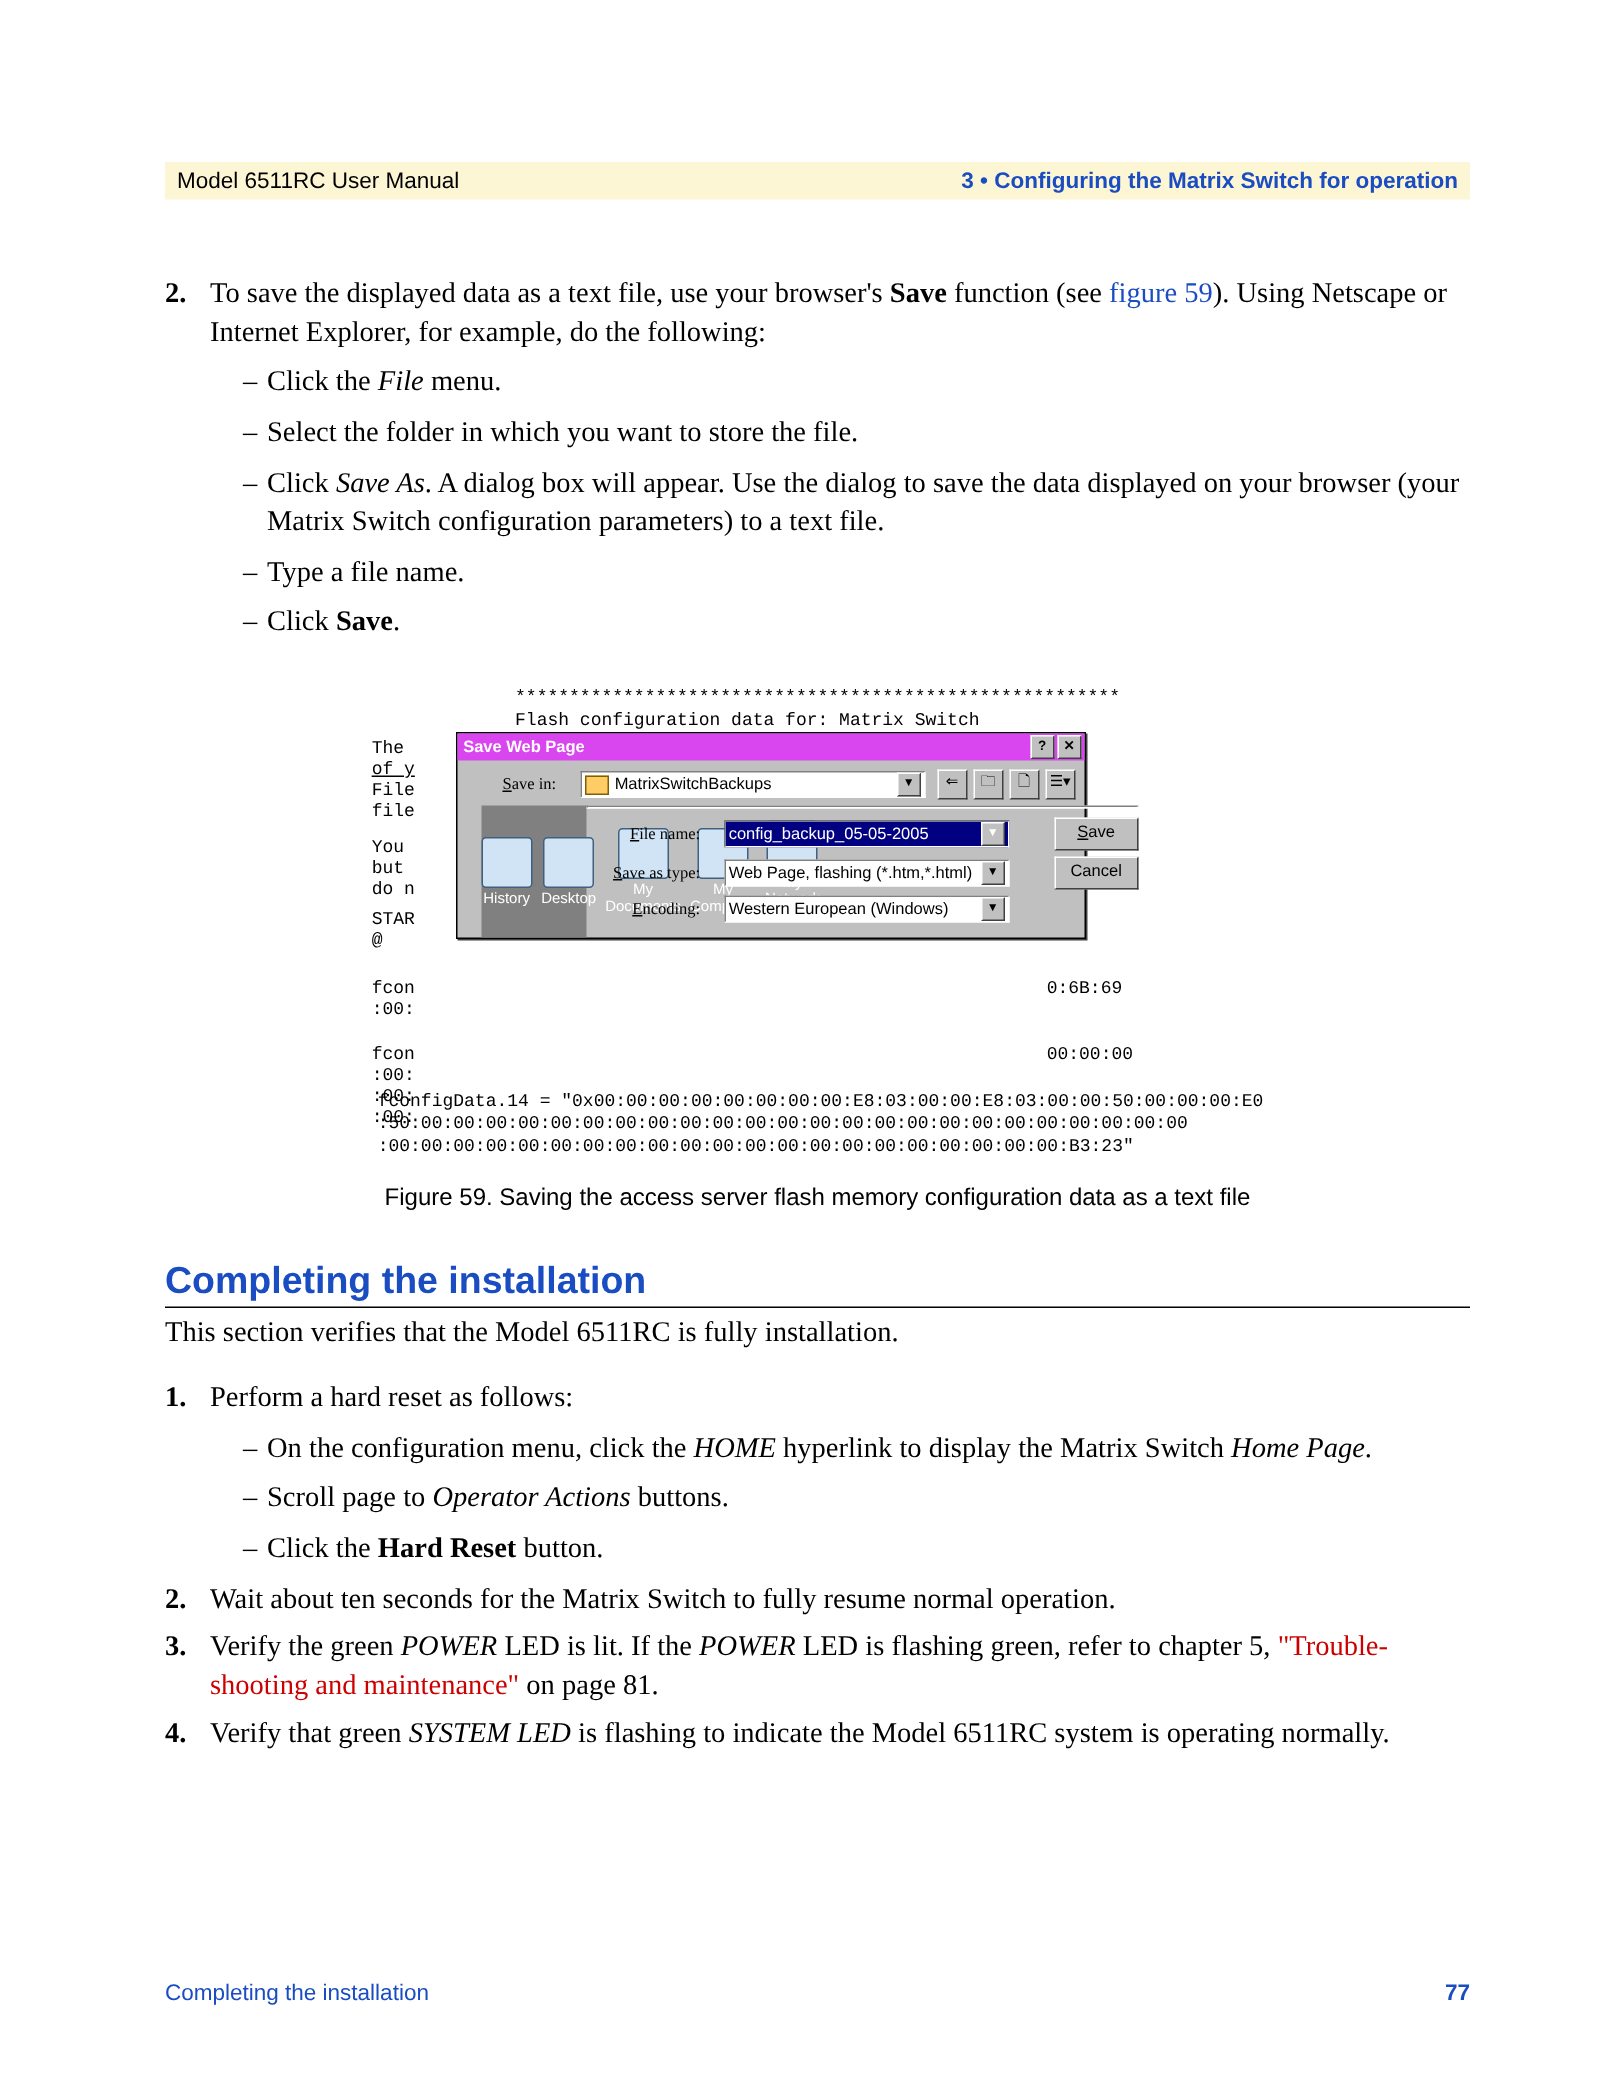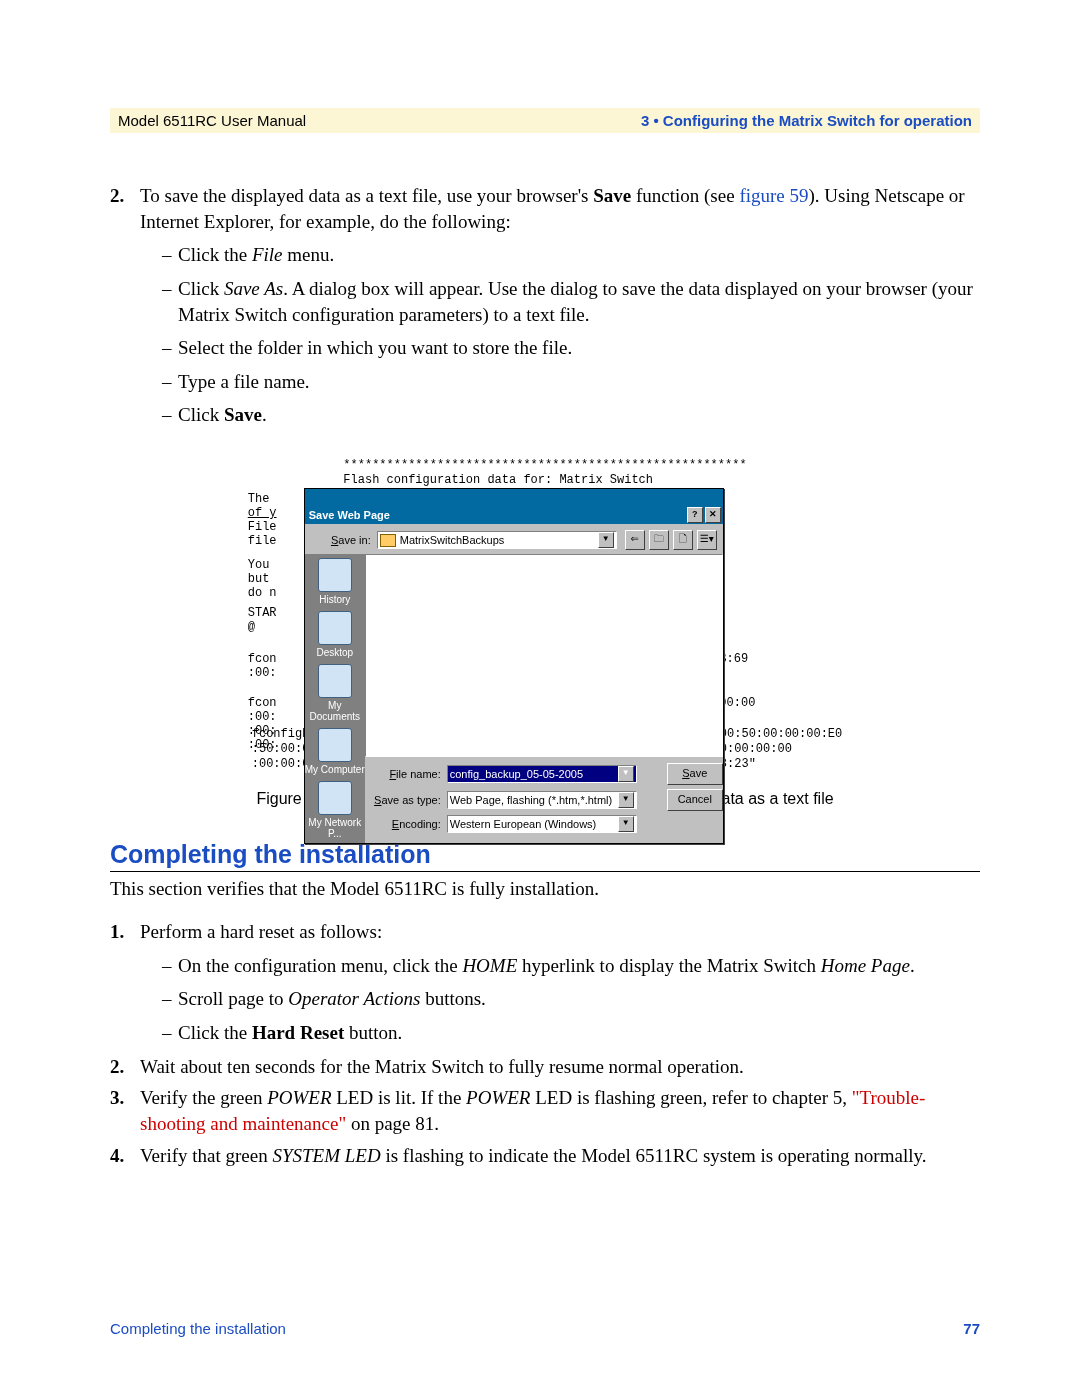--- a/index.html
+++ b/index.html
@@ -104,47 +104,47 @@
     border: 1px solid #000;
     box-shadow: 1px 1px 0 #404040;
     display: inline-block;
     vertical-align: top;
     margin-left: 28px;
     font-family: Tahoma, Arial, sans-serif;
     font-size: 11px;
   }
   .titlebar {
     height: 18px;
-    background: #0369a1;
+    background: #d946ef;
     color: #fff;
     display: flex;
     align-items: center;
     justify-content: space-between;
-    padding: 17px 2px 0 4px;
+    padding: 0 2px 0 4px;
     font-weight: bold;
   }
   .titlebuttons { display: flex; gap: 2px; }
   .tb-btn {
     width: 14px; height: 14px;
     background: #c0c0c0;
     border: 1px solid #fff;
     border-right-color: #404040;
     border-bottom-color: #404040;
     font-size: 9px;
     line-height: 12px;
     text-align: center;
     color: #000;
     font-weight: bold;
   }
   .toolbar-row {
     display: flex;
     align-items: center;
     padding: 6px 6px 4px 6px;
   }
-  .label { width: 60px; text-align: right; padding-right: 6px; }
+  .label { width: 60px; text-align: right; padding-right: 16px; font-family: Liberation Serif, serif; }
   .combo {
     flex: 1;
     height: 18px;
     background: #fff;
     border: 1px solid #808080;
     border-right-color: #fff;
     border-bottom-color: #fff;
     display: flex;
     align-items: center;
     padding: 0 2px;
@@ -166,23 +166,24 @@
   }
   .ti { width: 18px; height: 18px; background:#c0c0c0; border:1px solid #fff; border-right-color:#404040;border-bottom-color:#404040; text-align:center; line-height:16px; font-size:10px; }
   .dialog-body {
     display: flex;
   }
   .sidebar {
     width: 70px;
     background: #808080;
     padding: 4px 0;
     display: flex;
-    flex-direction: column;
+    flex-direction: row;
     align-items: center;
     gap: 6px;
+    margin-left: 16px;
   }
   .side-item {
     width: 60px;
     text-align: center;
     color: #fff;
     font-size: 10px;
   }
   .side-icon {
     width: 32px; height: 32px;
     margin: 0 auto 2px auto;
@@ -270,24 +271,24 @@
     <ol class="main-list">
       <li>
         <span class="num-label">2.</span>
         <span>
           <span>To save the displayed data as a text file, use your browser's </span><span class="bold">Save</span><span> function (see </span><span class="blue-link">figure 59</span><span>). Using Netscape or Internet Explorer, for example, do the following:</span>
         </span>
         <ul class="dash-list">
           <li>
             <span>Click the </span><span class="italic">File</span><span> menu.</span>
           </li>
+          <li>Select the folder in which you want to store the file.</li>
           <li>
             <span>Click </span><span class="italic">Save As</span><span>. A dialog box will appear. Use the dialog to save the data displayed on your browser (your Matrix Switch configuration parameters) to a text file.</span>
           </li>
-          <li>Select the folder in which you want to store the file.</li>
           <li>Type a file name.</li>
           <li>
             <span>Click </span><span class="bold">Save</span><span>.</span>
           </li>
         </ul>
       </li>
     </ol>
   </div>
 
   <div class="figure-wrap">

